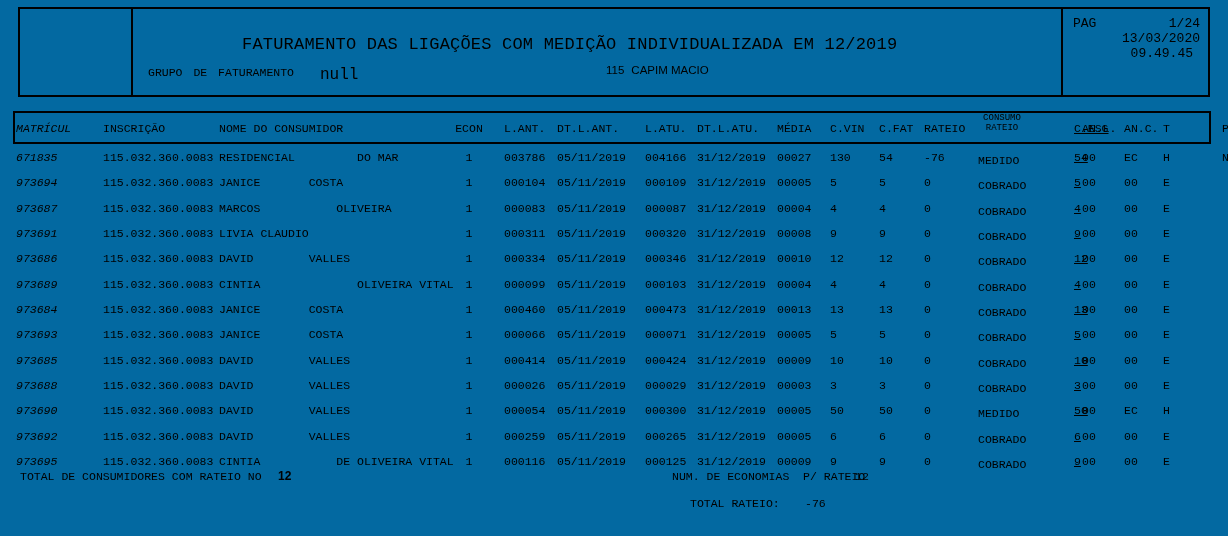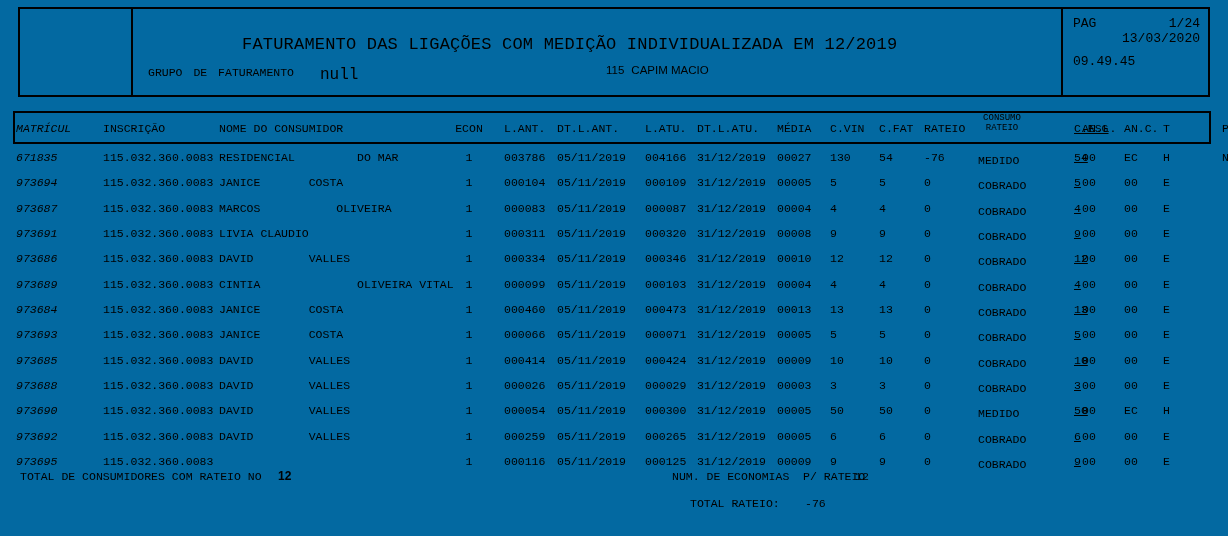--- a/index.html
+++ b/index.html
@@ -8,21 +8,21 @@
 
   
   .hdr-box{position:absolute;left:18px;top:7px;width:1192px;height:90px;
            border:2px solid #000;box-sizing:border-box;display:flex;}
   .logo-cell{width:113px;height:100%;border-right:2px solid #000;box-sizing:border-box;}
   .hdr-main{flex:1;}
   .pag-cell{width:147px;height:100%;border-left:2px solid #000;box-sizing:border-box;
             padding:7px 8px 0 10px;font-size:13px;}
   .pag-line1{display:flex;justify-content:space-between;}
   .pag-date{text-align:right;}
-  .pag-time{text-align:left;margin-top:8px;padding-right:7px;}
+  .pag-time{text-align:right;margin-top:0;padding-right:7px;}
 
   .title{position:absolute;left:218px;top:35px;font-size:17px;letter-spacing:.2px;white-space:pre;margin-left:24px;}
   .grupo-label{position:absolute;left:148px;top:66px;font-size:11.5px;word-spacing:4px;white-space:pre;}
   .grupo-value{position:absolute;left:320px;top:66px;font-size:16px;}
   .sector{position:absolute;left:568px;top:64px;font-family:"Liberation Sans",sans-serif;
           font-size:11.5px;margin-left:38px;}
   .sector .code{margin-right:7px;}
 
   
   .th-box{position:absolute;left:13px;top:111px;width:1198px;height:33px;
@@ -352,20 +352,21 @@
         <span class="cell c12">COBRADO</span>
         <span class="cell c13">6</span>
         <span class="cell c14">00</span>
         <span class="cell c15">00</span>
         <span class="cell c16">E</span>
         <span class="cell c17"></span>
       </div>
       <div class="trow">
         <span class="cell c0">973695</span>
         <span class="cell c1">115.032.360.0083</span>
+        <span class="cell c2">CINTIA           DE OLIVEIRA VITAL</span>
         <span class="cell c3">1</span>
         <span class="cell c4">000116</span>
         <span class="cell c5">05/11/2019</span>
         <span class="cell c6">000125</span>
         <span class="cell c7">31/12/2019</span>
         <span class="cell c8">00009</span>
         <span class="cell c9">9</span>
         <span class="cell c10">9</span>
         <span class="cell c11">0</span>
         <span class="cell c12">COBRADO</span>

